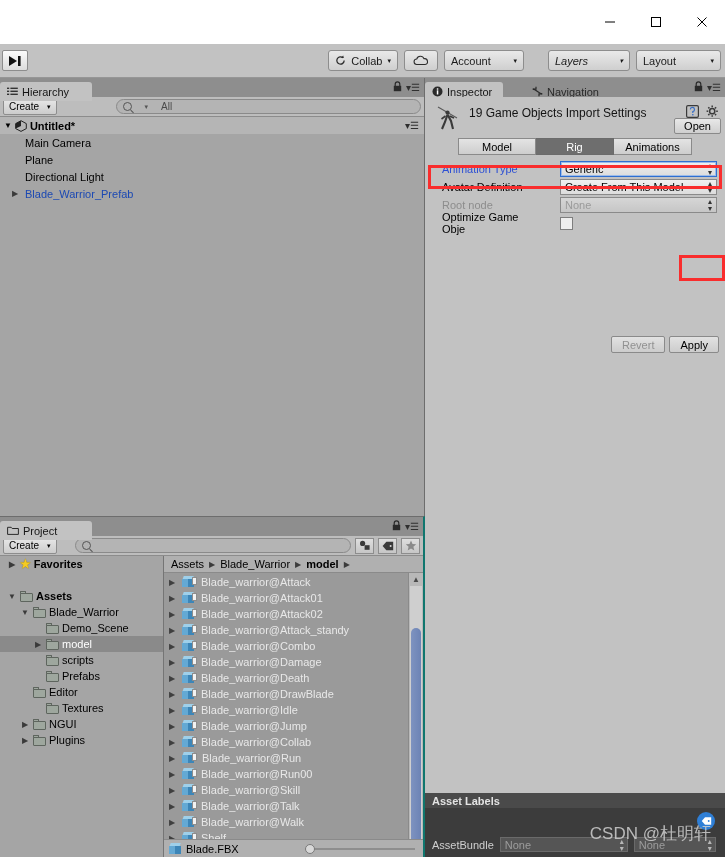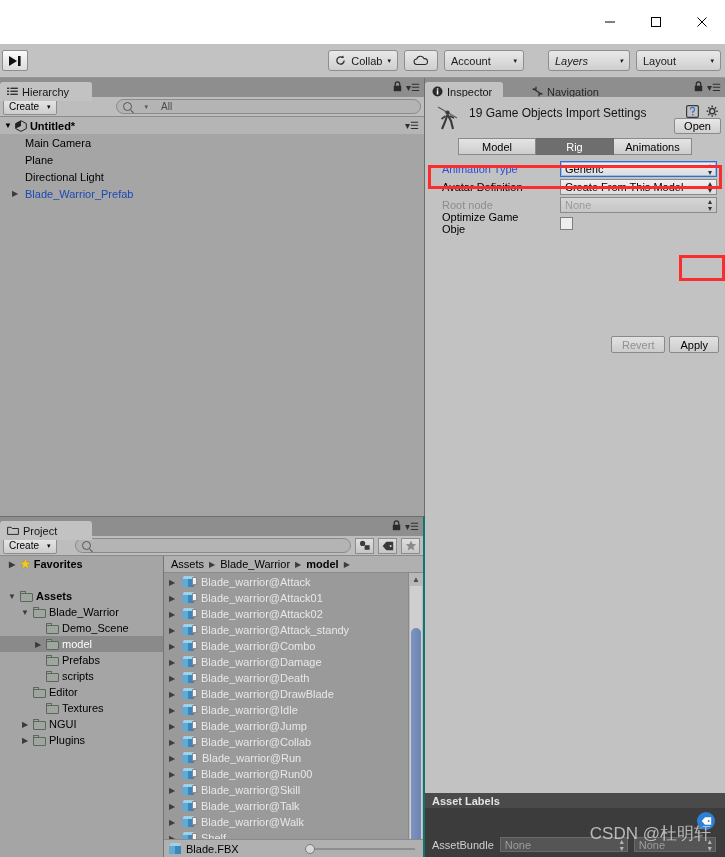--- a/index.html
+++ b/index.html
@@ -405,30 +405,30 @@
           </span>
           <span>model</span>
         </div>
         <div class="pt-row">
           <span style="width:30px;flex:none"></span>
           <span class="tw"></span>
           <span class="folder">
             <span class="t"></span>
             <span class="b"></span>
           </span>
-          <span>Prefabs</span>
+          <span>scripts</span>
         </div>
         <div class="pt-row">
           <span style="width:30px;flex:none"></span>
           <span class="tw"></span>
           <span class="folder">
             <span class="t"></span>
             <span class="b"></span>
           </span>
-          <span>scripts</span>
+          <span>Prefabs</span>
         </div>
         <div class="pt-row">
           <span style="width:17px;flex:none"></span>
           <span class="tw"></span>
           <span class="folder">
             <span class="t"></span>
             <span class="b"></span>
           </span>
           <span>Editor</span>
         </div>

